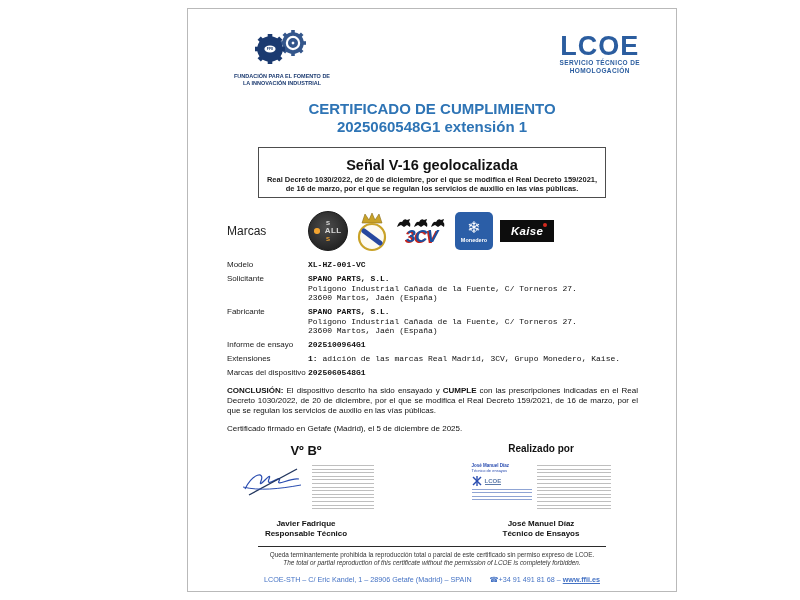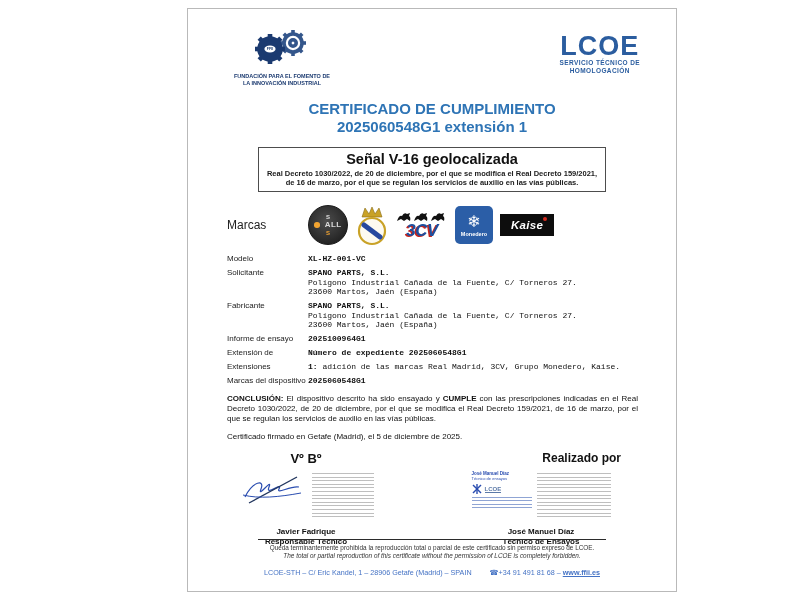--- a/index.html
+++ b/index.html
@@ -14,21 +14,21 @@
   .ffii-caption { font-size:5.5px; font-weight:bold; color:#1b3a70; line-height:6.5px; margin-top:2px; }
   .lcoe { text-align:center; margin-top:4px; }
   .lcoe-name { font-size:27px; font-weight:bold; color:#2b5d9f; letter-spacing:1px; line-height:26px; }
   .lcoe-sub { font-size:6.5px; font-weight:bold; color:#2b5d9f; line-height:8px; letter-spacing:.4px; }
 
   
   .title { text-align:center; margin-top:14px; color:#2e74b5; font-weight:bold;
            font-size:15px; line-height:18px; }
 
   
-  .pbox { width:348px; margin:11px auto 0; border:1px solid #4d4d4d; padding:3px 6px 4px; text-align:center; }
+  .pbox { width:348px; margin:11px auto 0; border:1px solid #4d4d4d; padding:9px 6px 4px; text-align:center; }
   .pbox-title { font-size:14.5px; font-weight:bold; color:#111; line-height:17px; }
   .pbox-reg { font-size:7.5px; font-weight:bold; color:#1a1a1a; line-height:9px; margin-top:1px; }
 
   
   .brands { display:flex; padding:12px 0 0 39px; align-items:flex-start; }
   .brands .lbl { width:81px; flex:none; font-size:12px; color:#222; padding-top:14px; }
   .logo-row { display:flex; gap:7px; align-items:center; height:42px; }
 
   .sosall { width:40px; height:40px; border-radius:50%; border:1px solid #191919;
             background:radial-gradient(circle at 45% 40%, #4d4d4d, #232323 75%);
@@ -75,21 +75,21 @@
               background:repeating-linear-gradient(#a9a9a9 0 1px, transparent 1px 3.6px); opacity:.75; }
   .stamp { width:60px; text-align:left; }
   .stamp .nm { font-size:4.5px; font-weight:bold; color:#2a4db0; line-height:5px; }
   .stamp .rl { font-size:4px; color:#2a4db0; line-height:5px; }
   .stamp .mid { display:flex; align-items:center; gap:3px; margin:3px 0; }
   .stamp .org { font-size:6px; font-weight:bold; color:#5b79a8; border-bottom:1px solid #5b79a8; }
   .stamp .blines { height:14px; background:repeating-linear-gradient(#8fa4d4 0 1px, transparent 1px 3.4px); }
   .sig-name { font-size:8px; font-weight:bold; color:#111; line-height:10px; margin-top:4px; }
 
   
-  .footer { position:absolute; left:0; right:0; bottom:14px; text-align:center; }
+  .footer { position:absolute; left:0; right:0; bottom:7px; text-align:center; }
   .f-rule { width:348px; margin:0 auto 4px; border-top:1px solid #2b2b2b; }
   .f-line { font-size:6.4px; color:#333; line-height:7.8px; }
   .f-line.it { font-style:italic; }
   .f-contact { margin-top:8px; font-size:7.2px; color:#4472c4; }
   .f-contact .gap { display:inline-block; width:18px; }
   .f-contact a, .f-contact .site { color:#4472c4; text-decoration:underline; font-weight:bold; cursor:pointer; }
 </style>
 </head>
 <body>
 
@@ -194,40 +194,36 @@
         <div class="b">SPANO PARTS, S.L.</div>
         <div>Polígono Industrial Cañada de la Fuente, C/ Torneros 27.</div>
         <div>23600 Martos, Jaén (España)</div>
       </div>
     </div>
     <div class="frow">
       <div class="lbl">Informe de ensayo</div>
       <div class="val b">2025100964G1</div>
     </div>
     <div class="frow">
-      <div class="lbl">Extensión de</div>
-      <div class="val b">Número de expediente 2025060548G1</div>
-    </div>
-    <div class="frow">
       <div class="lbl">Extensiones</div>
       <div class="val"><span class="b">1:</span><span> adición de las marcas Real Madrid, 3CV, Grupo Monedero, Kaise.</span></div>
     </div>
     <div class="frow">
       <div class="lbl">Marcas del dispositivo</div>
       <div class="val b">2025060548G1</div>
     </div>
   </div>
 
   <div class="conclusion"><span class="b">CONCLUSIÓN:</span><span> El dispositivo descrito ha sido ensayado y </span><span class="b">CUMPLE</span><span> con las prescripciones indicadas en el Real Decreto 1030/2022, de 20 de diciembre, por el que se modifica el Real Decreto 159/2021, de 16 de marzo, por el que se regulan los servicios de auxilio en las vías públicas.</span></div>
 
   <div class="signedline">Certificado firmado en Getafe (Madrid), el 5 de diciembre de 2025.</div>
 
   <div class="sig-head">
     <div class="sig-col-l h" style="font-size:13px;font-weight:bold;">Vº Bº</div>
-    <div class="sig-col-r h" style="font-size:12px;font-weight:bold;text-align:right;">Realizado por</div>
+    <div class="sig-col-r h" style="font-size:10px;font-weight:bold;">Realizado por</div>
   </div>
 
   <div class="sig-body">
     <div class="sig-col-l">
       <div class="sigvis">
         <svg width="68" height="40" viewBox="0 0 68 40">
           <path d="M6,26 C14,10 26,8 22,18 C18,28 34,6 30,16 C26,26 44,10 40,18 C37,24 52,14 60,16" stroke="#2a4db0" fill="none" stroke-width="1.2"></path>
           <path d="M10,32 L58,6" stroke="#22365e" fill="none" stroke-width="1.4"></path>
           <path d="M4,24 C20,28 40,26 62,22" stroke="#2a4db0" fill="none" stroke-width="1"></path>
         </svg>

